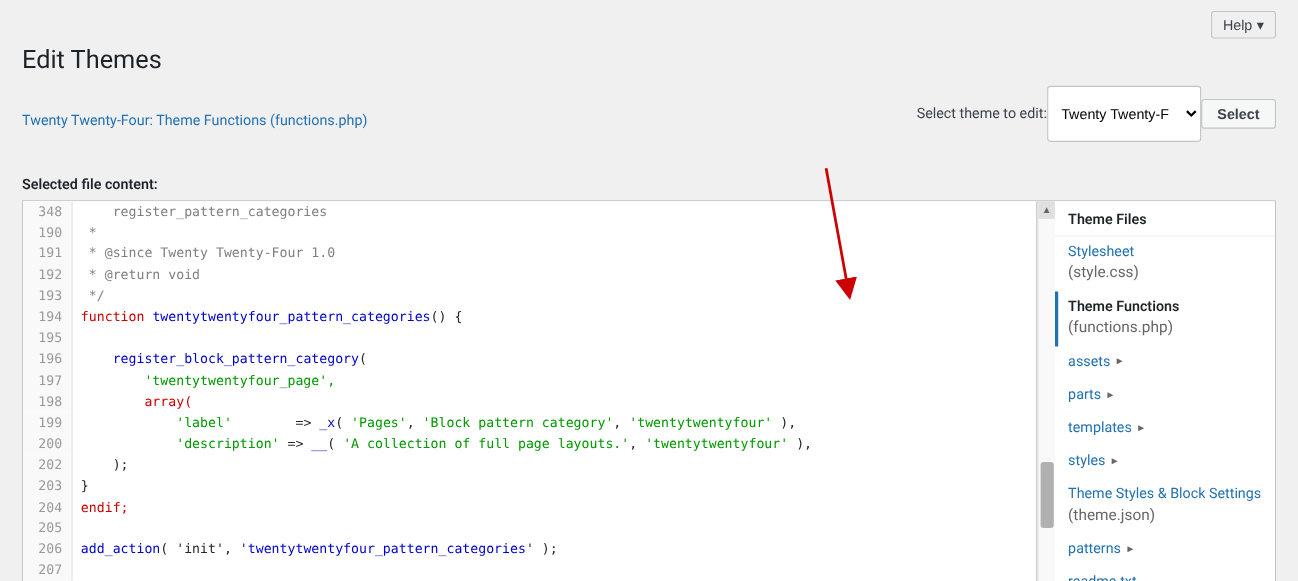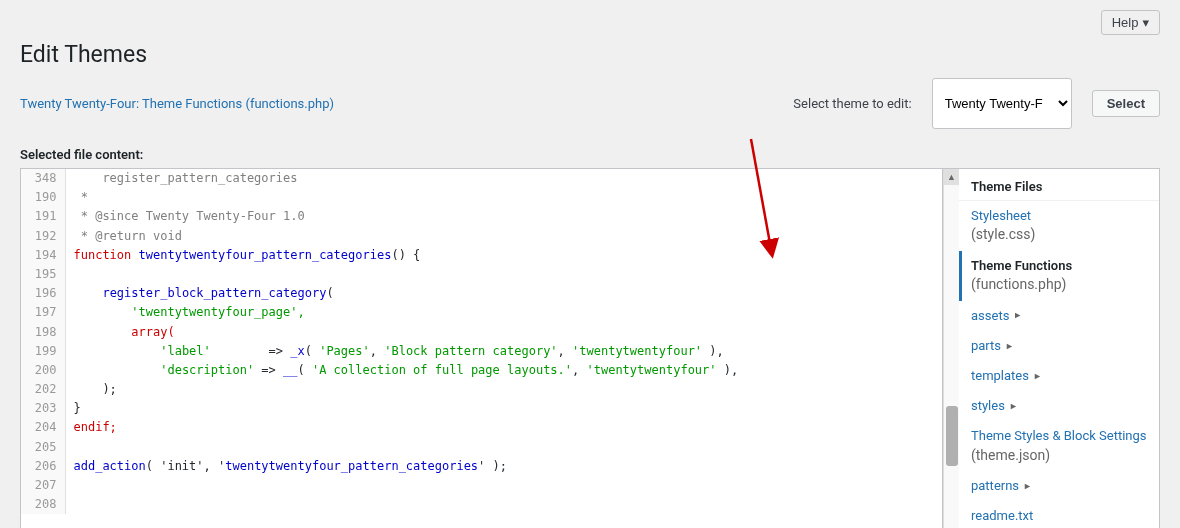--- a/index.html
+++ b/index.html
@@ -45,22 +45,22 @@
     }
     .breadcrumb a {
       color: #2271b1;
       text-decoration: none;
     }
 
     .theme-selector-bar {
       display: flex;
       align-items: center;
       justify-content: flex-start;
-      gap: 20px;
-      margin-bottom: 10px;
+      gap: 0;
+      margin-bottom: 24px;
     }
     .theme-selector-label {
       font-size: 13px;
       color: #3c434a;
     }
     .theme-select {
       border: 1px solid #c3c4c7;
       border-radius: 3px;
       padding: 16px 8px;
       font-size: 13px;
@@ -266,20 +266,24 @@
               </tr>
               <tr>
                 <td class="line-num">191</td>
                 <td class="line-code"><span class="c-comment"> * @since Twenty Twenty-Four 1.0</span></td>
               </tr>
               <tr>
                 <td class="line-num">192</td>
                 <td class="line-code"><span class="c-comment"> * @return void</span></td>
               </tr>
               <tr>
+                <td class="line-num">193</td>
+                <td class="line-code"><span class="c-comment"> */</span></td>
+              </tr>
+              <tr>
                 <td class="line-num">194</td>
                 <td class="line-code"><span class="c-keyword">function</span> <span class="c-func">twentytwentyfour_pattern_categories</span>() {</td>
               </tr>
               <tr>
                 <td class="line-num">195</td>
                 <td class="line-code"></td>
               </tr>
               <tr>
                 <td class="line-num">196</td>
                 <td class="line-code">    <span class="c-func">register_block_pattern_category</span>(</td>

